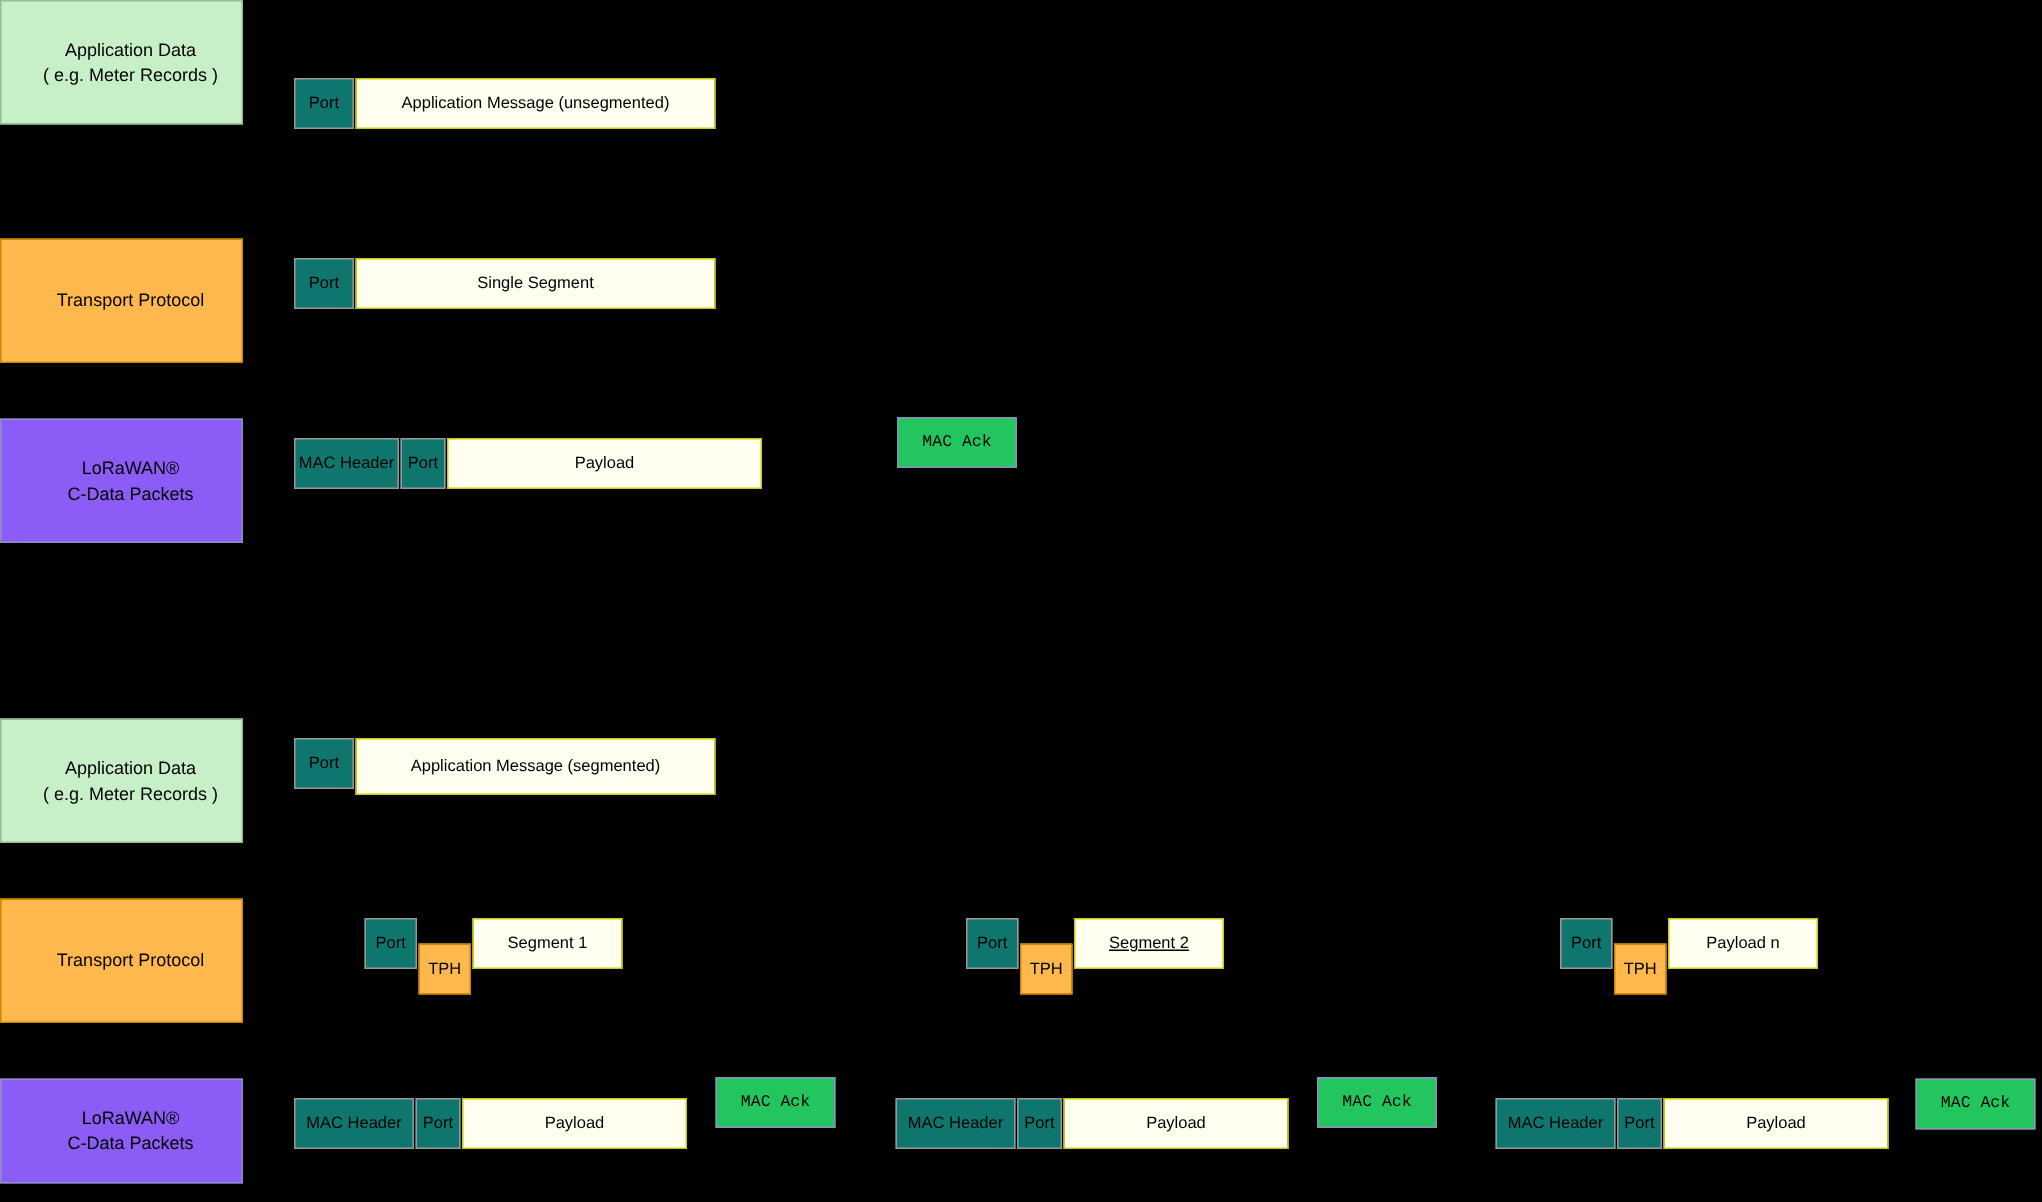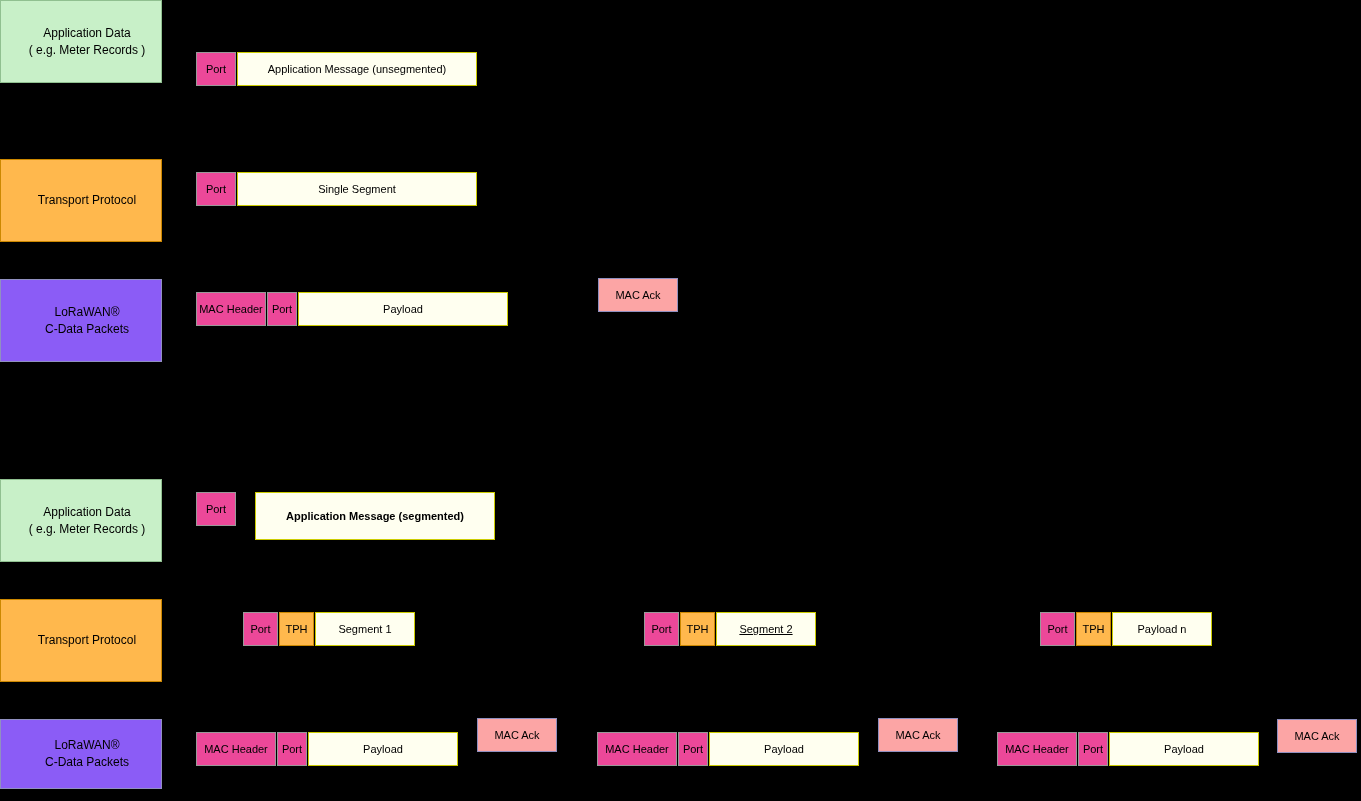--- a/index.html
+++ b/index.html
@@ -45,30 +45,32 @@
       justify-content: center;
       text-align: center;
       font-size: 11px;
     }
 
     .box-yellow {
       background: #fffff0;
       border: 1px solid #cccc00;
     }
     .box-gray {
-      background: #ec4899;
+      background: #0f766e;
       border: 1px solid #999;
     }
     .box-purple {
-      background: #fca5a5;
+      background: #22c55e;
       border: 1px solid #9090c0;
+      font-family: Liberation Mono, monospace;
     }
     .box-orange {
       background: #ffb84d;
       border: 1px solid #cc8800;
+      margin-top: 17px;
     }
   </style>
 </head>
 <body>
 
 <div class="layer-label label-green" style="left:0; top:39; width:162px; height:83px;">
   <span style="white-space:pre-line;">Application Data
 ( e.g. Meter Records )</span>
 </div>
 
@@ -118,21 +120,21 @@
 </div>
 
 <div class="layer-label label-purple" style="left:0; top:719px; width:162px; height:70px;">
   <span style="white-space:pre-line;">LoRaWAN®
 C-Data Packets</span>
 </div>
 
 <div class="box box-gray" style="left:196px; top:492px; width:40px; height:34px;">
   <span>Port</span>
 </div>
-<div class="box box-yellow" style="left:255px; top:492px; width:240px; height:48px;font-weight:bold;">
+<div class="box box-yellow" style="left:237px; top:492px; width:240px; height:38px;">
   <span>Application Message (segmented)</span>
 </div>
 
 <div class="box box-gray" style="left:243px; top:612px; width:35px; height:34px;">
   <span>Port</span>
 </div>
 <div class="box box-orange" style="left:279px; top:612px; width:35px; height:34px;">
   <span>TPH</span>
 </div>
 <div class="box box-yellow" style="left:315px; top:612px; width:100px; height:34px;text-align:right;">

